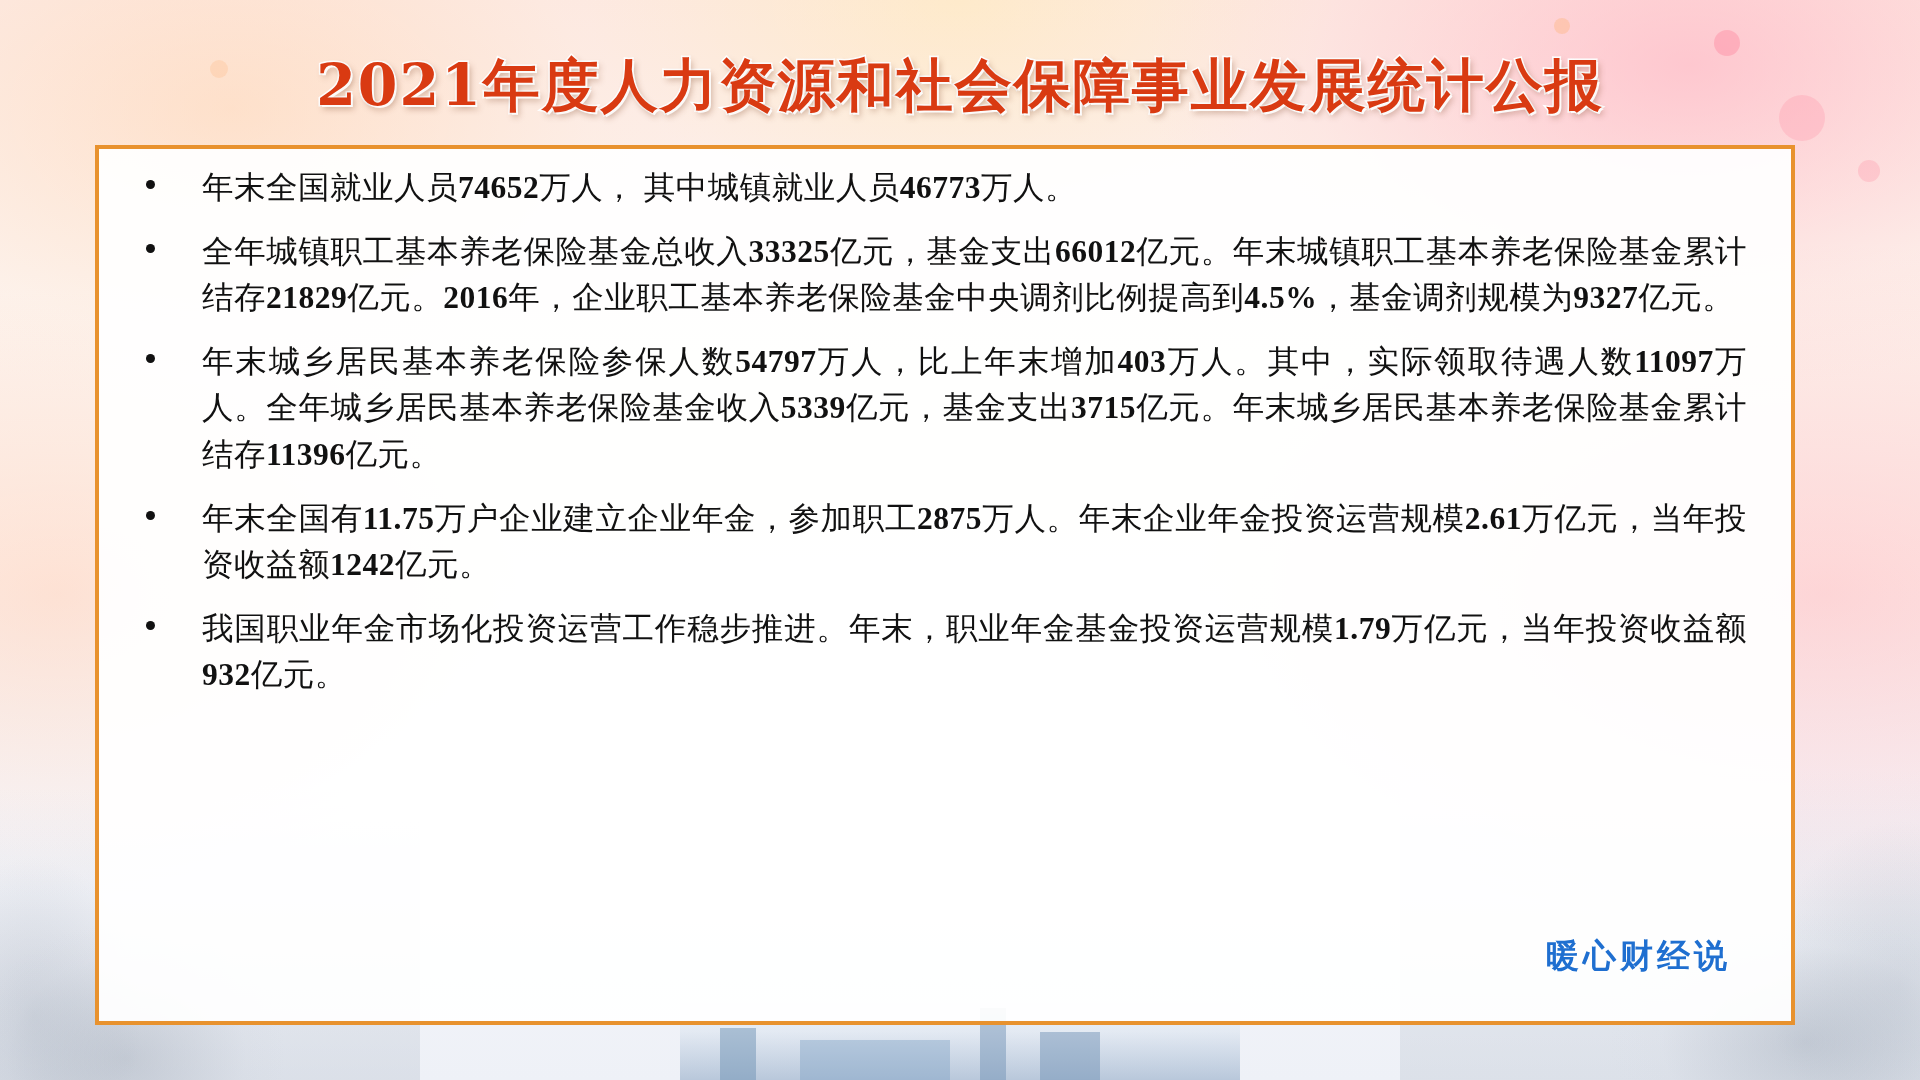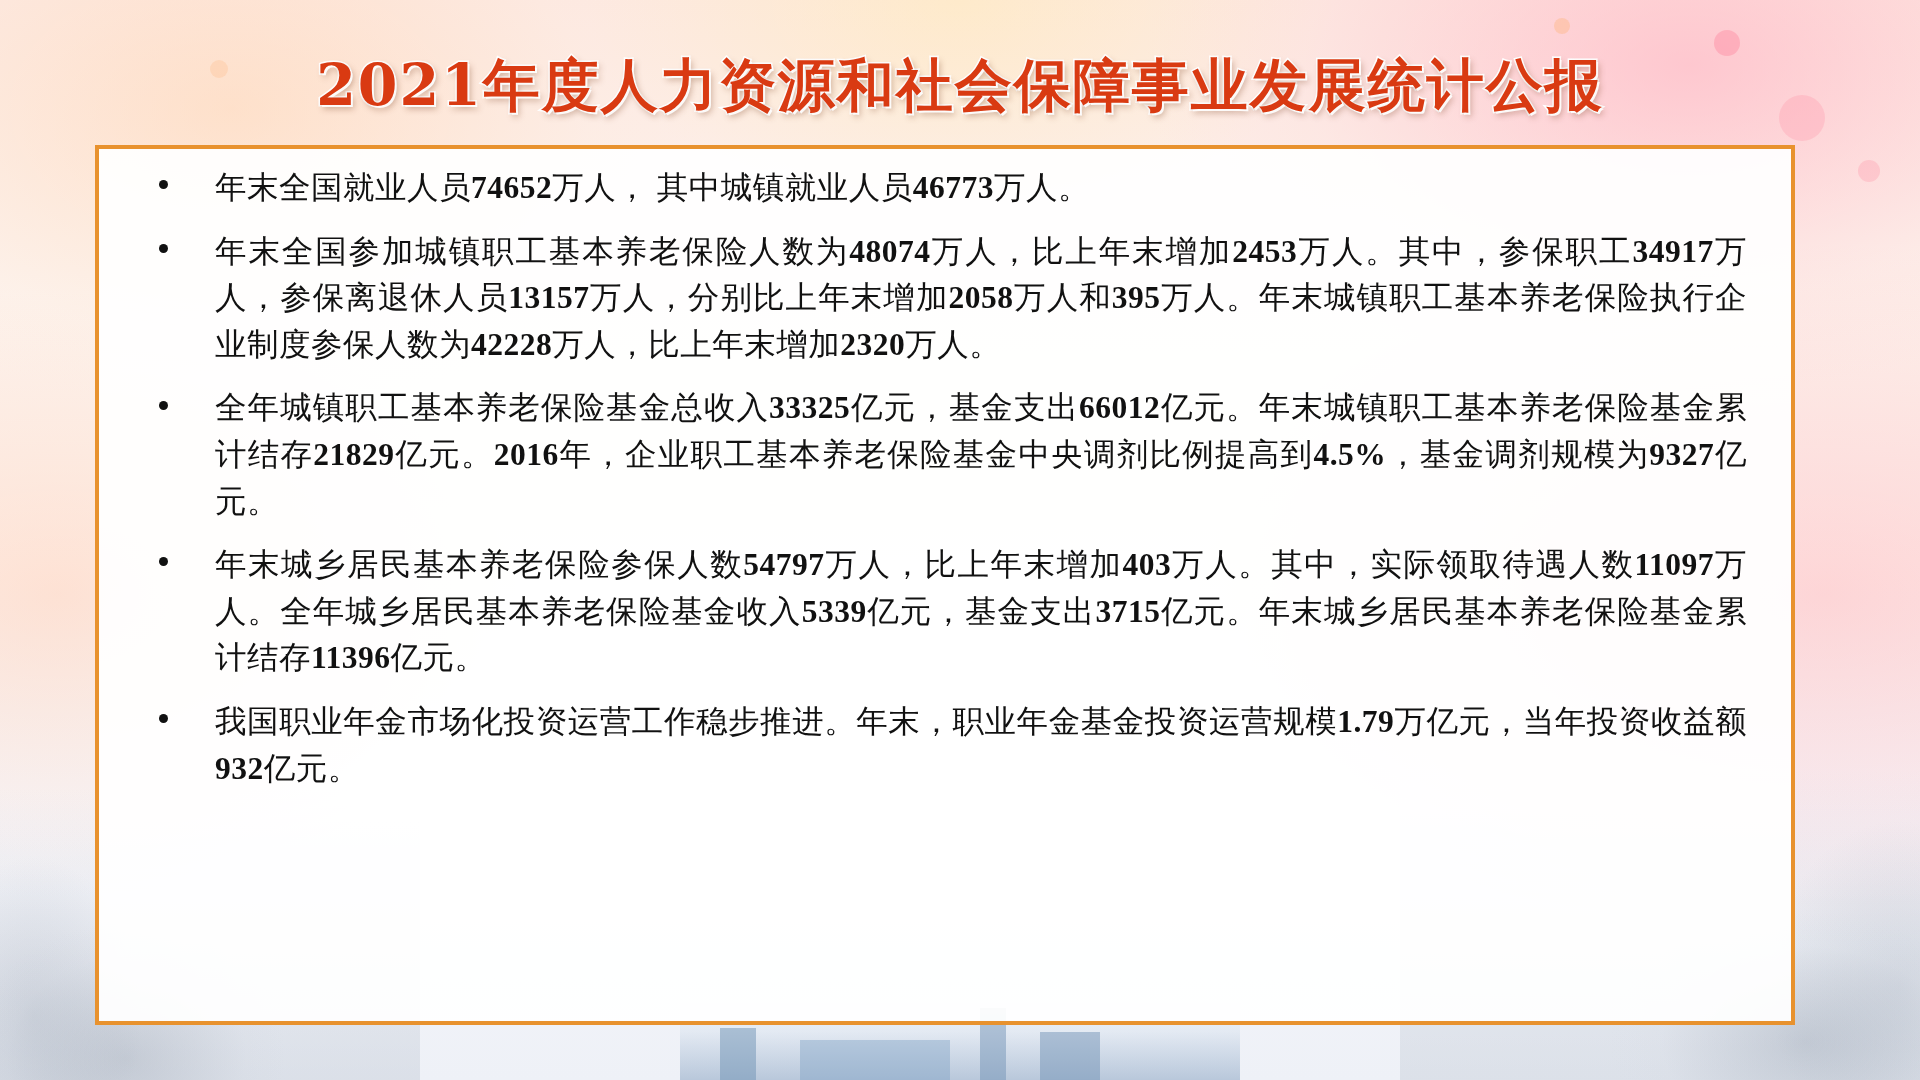--- a/index.html
+++ b/index.html
@@ -113,21 +113,21 @@
   
   #panel {
     position: absolute;
     left: 95px;
     top: 145px;
     width: 1700px;
     height: 880px;
     background: rgba(255,255,255,0.93);
     border: 4px solid #e8922e;
     box-sizing: border-box;
-    padding: 16px 44px 10px 34px;
+    padding: 16px 44px 10px 21px;
   }
 
   ul.bullets {
     list-style: none;
     margin: 0;
     padding: 0;
   }
   ul.bullets > li {
     position: relative;
     padding-left: 82px;
@@ -189,31 +189,32 @@
   <div id="title">2021年度人力资源和社会保障事业发展统计公报</div>
 
   <div id="panel">
     <ul class="bullets">
       <li>
         <span class="dot"></span>
         <span class="txt">年末全国就业人员<b>74652</b>万人， 其中城镇就业人员<b>46773</b>万人。</span>
       </li>
       <li>
         <span class="dot"></span>
-        <span class="txt">年末全国参加城镇职工基本养老保险人数为<b>48074</b>万人，比上年末增加<b>2453</b>万人。其中，参保职工<b>34917</b>万人，参保离退休人员<b>13157</b>万人，分别比上年末增加<b>2058</b>万人和<b>395</b>万人。年末城镇职工基本养老保险执行企业制度参保人数为<b>42228</b>万人，比上年末增加<b>2320</b>万人。</span>
-      </li>
-      <li>
-        <span class="dot"></span>
         <span class="txt">全年城镇职工基本养老保险基金总收入<b>33325</b>亿元，基金支出<b>66012</b>亿元。年末城镇职工基本养老保险基金累计结存<b>21829</b>亿元。<b>2016</b>年，企业职工基本养老保险基金中央调剂比例提高到<b>4.5%</b>，基金调剂规模为<b>9327</b>亿元。</span>
       </li>
       <li>
         <span class="dot"></span>
         <span class="txt">年末城乡居民基本养老保险参保人数<b>54797</b>万人，比上年末增加<b>403</b>万人。其中，实际领取待遇人数<b>11097</b>万人。全年城乡居民基本养老保险基金收入<b>5339</b>亿元，基金支出<b>3715</b>亿元。年末城乡居民基本养老保险基金累计结存<b>11396</b>亿元。</span>
       </li>
       <li>
         <span class="dot"></span>
+        <span class="txt">年末全国有<b>11.75</b>万户企业建立企业年金，参加职工<b>2875</b>万人。年末企业年金投资运营规模<b>2.61</b>万亿元，当年投资收益额<b>1242</b>亿元。</span>
+      </li>
+      <li>
+        <span class="dot"></span>
         <span class="txt">我国职业年金市场化投资运营工作稳步推进。年末，职业年金基金投资运营规模<b>1.79</b>万亿元，当年投资收益额<b>932</b>亿元。</span>
       </li>
     </ul>
 
+    <div id="watermark">暖心财经说</div>
   </div>
 
 </div>
 
 </body></html>

